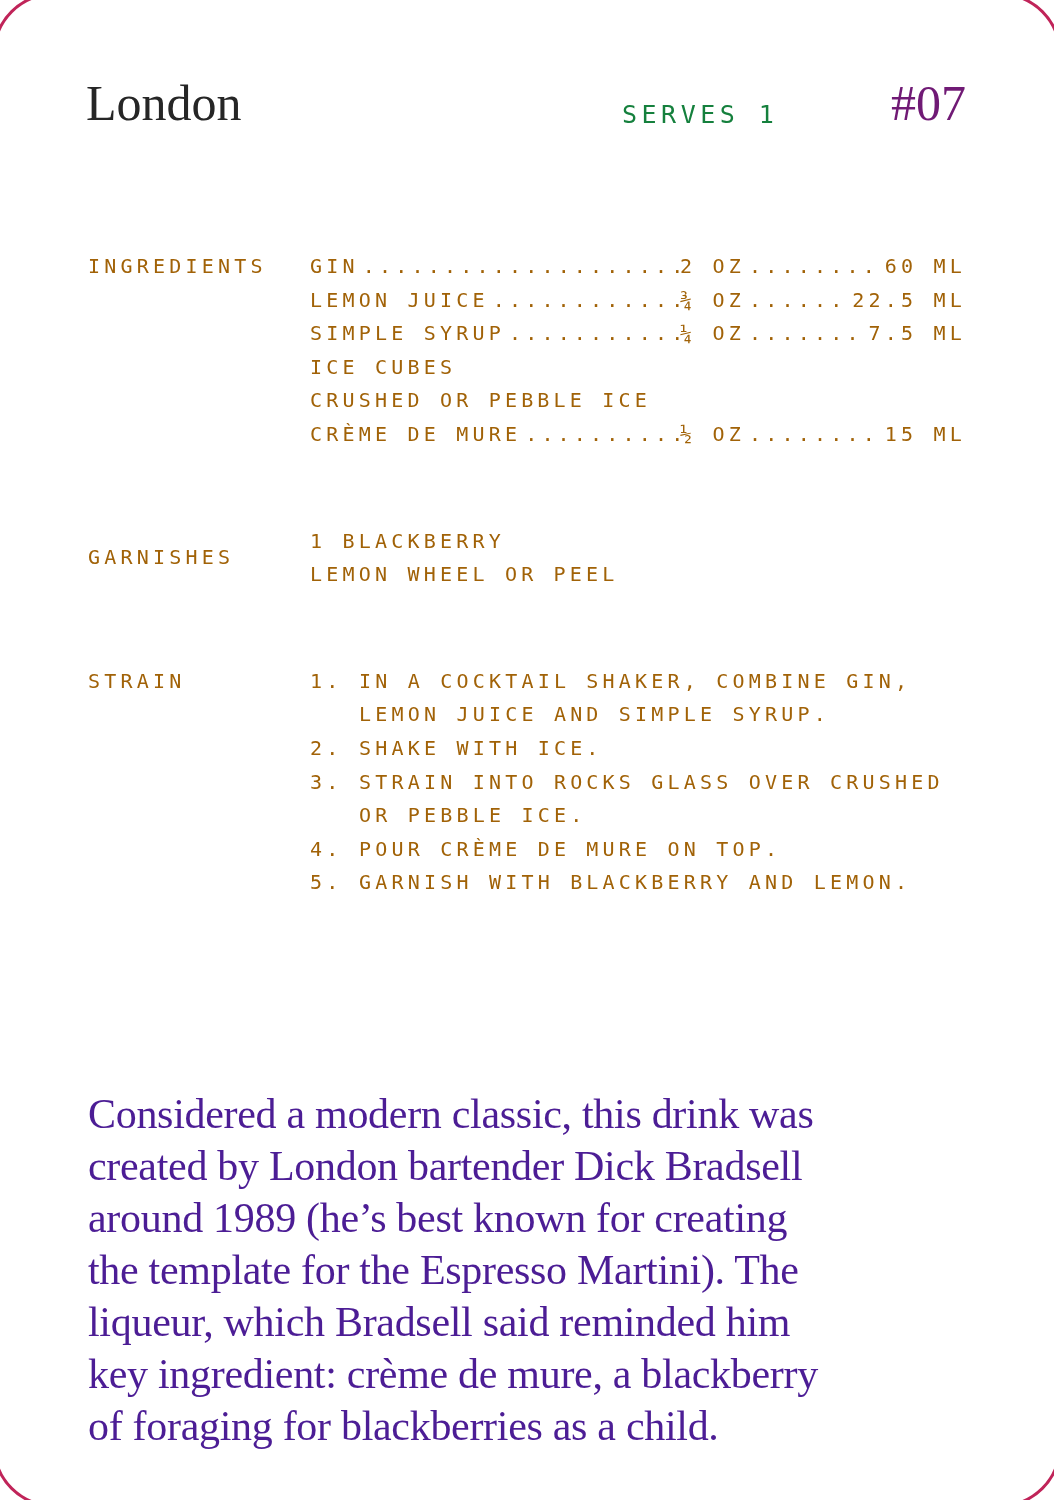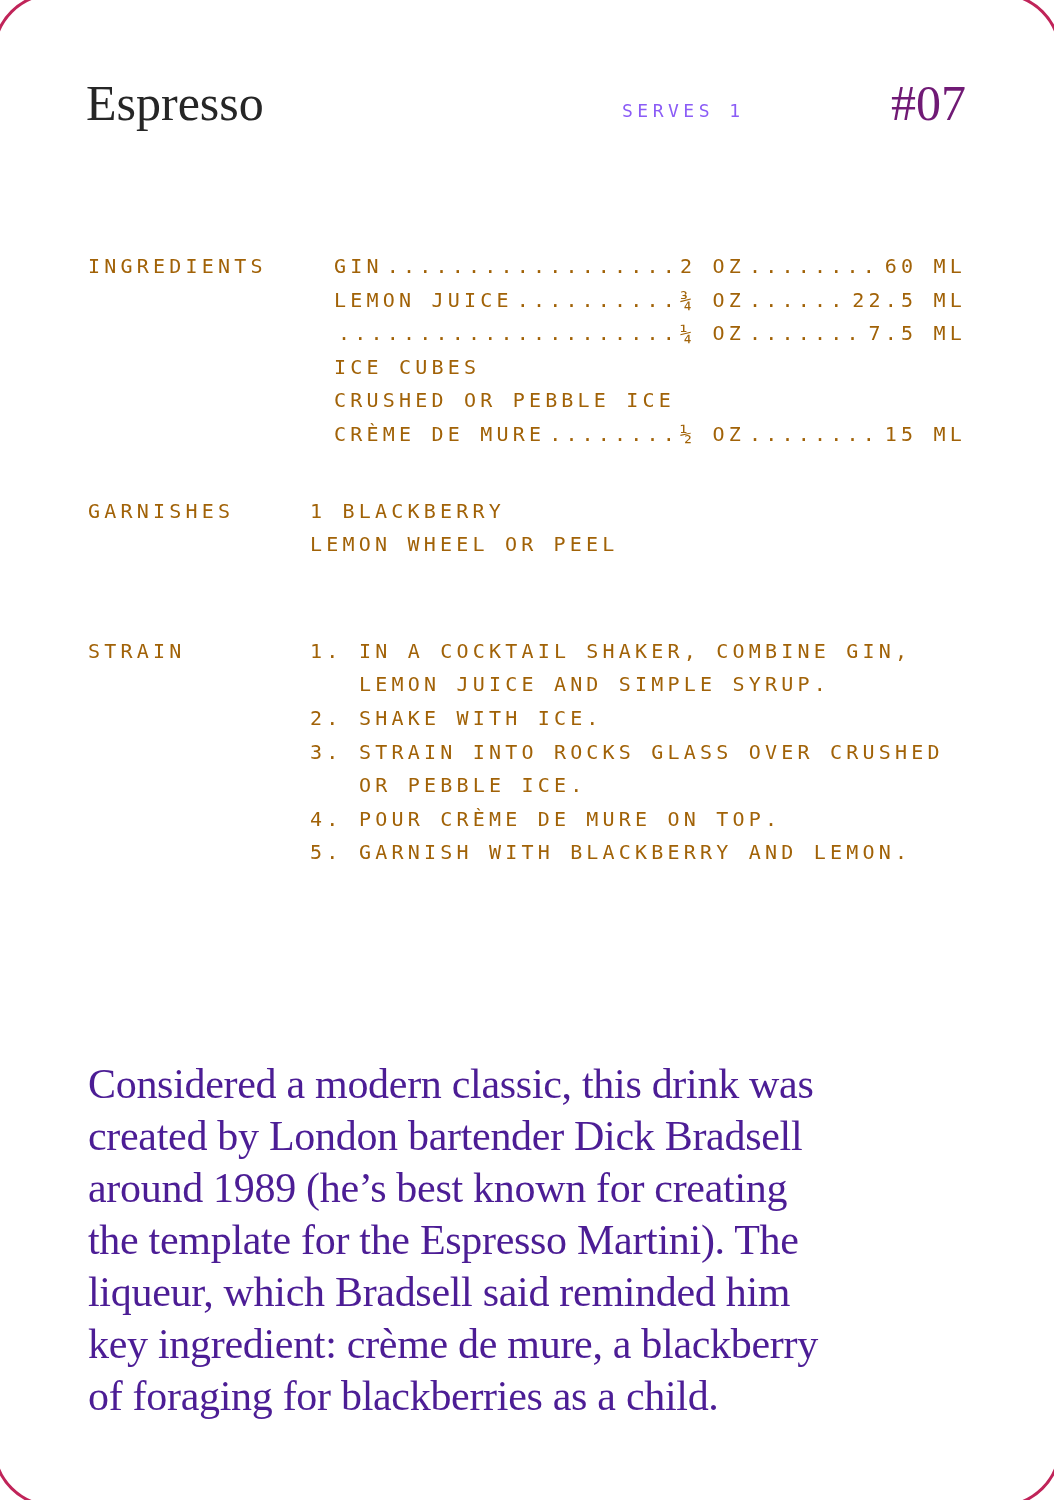--- a/index.html
+++ b/index.html
@@ -39,56 +39,55 @@
     font-family: "Liberation Serif", serif;
     font-size: 50px;
     line-height: 54px;
     font-weight: 400;
     color: #262626;
     letter-spacing: 0px;
   }
   .serves {
     position: absolute;
     left: 534px; top: 24px;
-    font-size: 18px;
+    font-size: 25px;
     letter-spacing: 4.5px;
-    color: #8b5cf6;
+    color: #15803d;
     white-space: nowrap;
   }
   .card-number {
     position: absolute;
     right: 0; top: 0;
     font-family: "Liberation Serif", serif;
     font-size: 50px;
     line-height: 54px;
     color: #701a75;
   }
   
   .section {
     display: flex;
     font-size: 20px;
     letter-spacing: 4.2px;
     line-height: 33.6px;
     color: #a16207;
   }
   .section-ingredients { margin-top: 116px; }
-  .section-garnishes   { margin-top: 43px; }
+  .section-garnishes   { margin-top: 73px; align-items: center; }
   .section-method      { margin-top: 73px; }
   .section-label {
     width: 222px;
     flex: none;
   }
   .section-content {
     flex: 1;
     min-width: 0;
   }
   .ing-row {
     display: flex;
     align-items: center;
-    margin-left: 24px;
   }
   .ing-name { white-space: nowrap; flex: none; }
   .leader {
     flex: 1 1 0;
     min-width: 0;
     overflow: hidden;
     white-space: nowrap;
     padding: 0 4px;
   }
   .leader::after {
@@ -127,21 +126,21 @@
   }
 </style>
 </head>
 <body>
 
 <div class="corner-frame"></div>
 
 <div class="page">
 
   <div class="header">
-    <div class="title">Espresso</div>
+    <div class="title">London</div>
     <div class="serves">SERVES 1</div>
     <div class="card-number">#07</div>
   </div>
 
   <div class="section section-ingredients">
     <div class="section-label">INGREDIENTS</div>
     <div class="section-content">
       <div class="ing-row">
         <span class="ing-name">GIN</span>
         <span class="leader"></span>
@@ -154,20 +153,21 @@
       <div class="ing-row">
         <span class="ing-name">LEMON JUICE</span>
         <span class="leader"></span>
         <span class="ing-oz">¾ OZ</span>
         <span class="amt-group">
           <span class="leader"></span>
           <span class="ing-ml">22.5 ML</span>
         </span>
       </div>
       <div class="ing-row">
+        <span class="ing-name">SIMPLE SYRUP</span>
         <span class="leader"></span>
         <span class="ing-oz">¼ OZ</span>
         <span class="amt-group">
           <span class="leader"></span>
           <span class="ing-ml">7.5 ML</span>
         </span>
       </div>
       <div class="ing-row">
         <span class="ing-name">ICE CUBES</span>
       </div>

